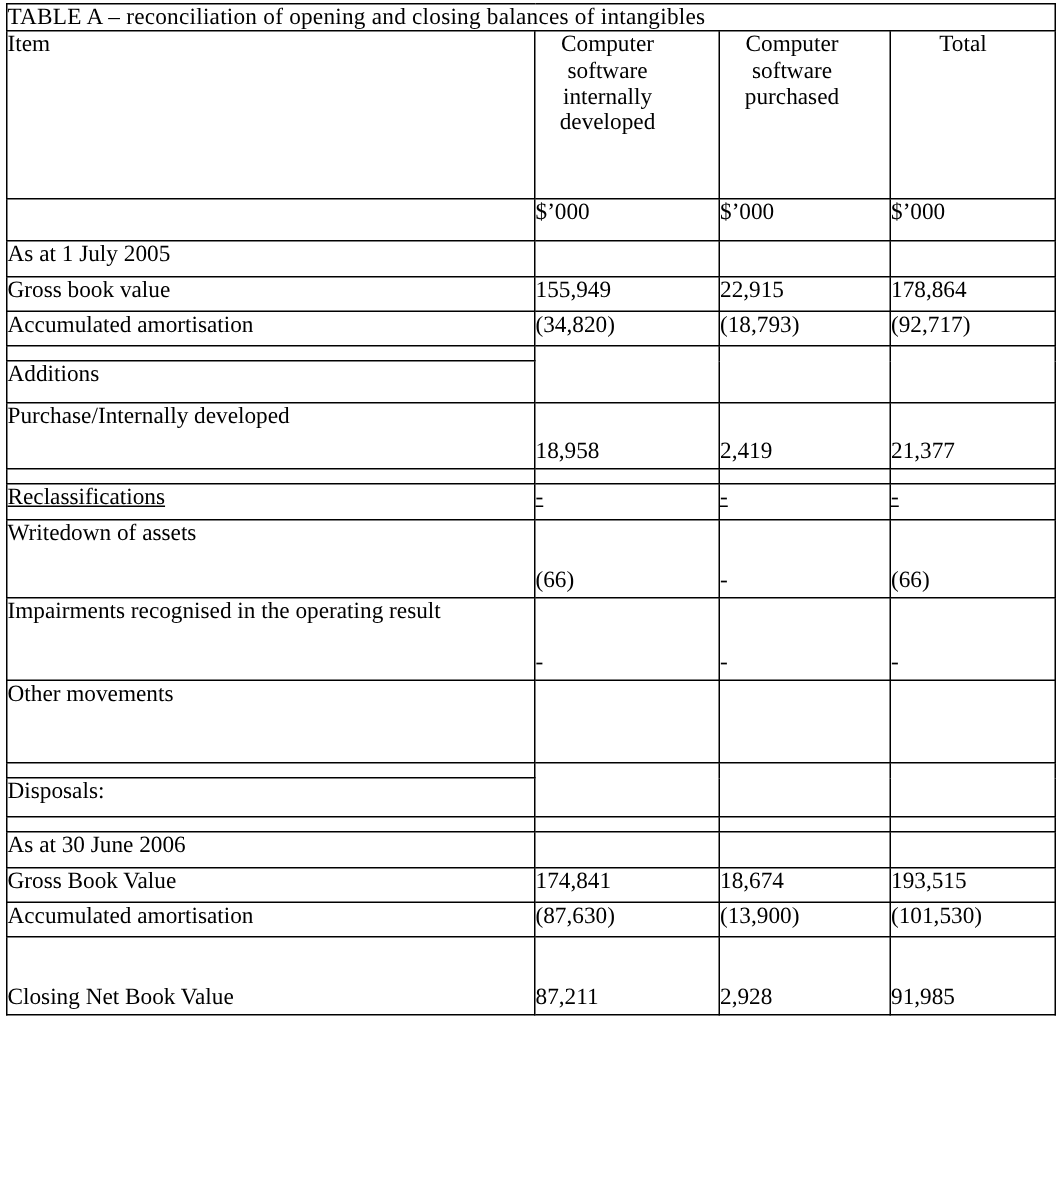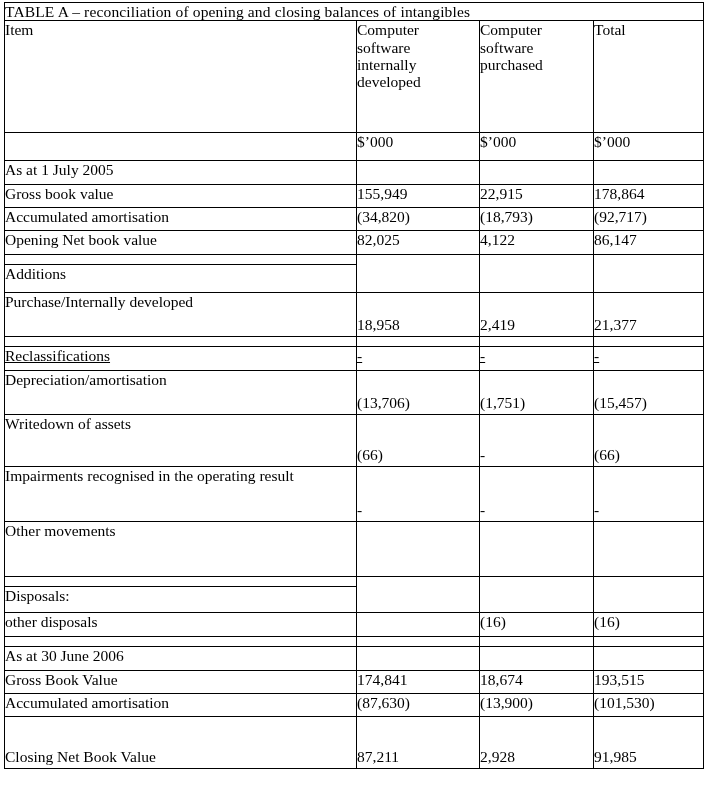--- a/index.html
+++ b/index.html
@@ -61,20 +61,21 @@
   }
   .head-num {
     padding: 3px 8px 0 8px;
     font-size: 15.5px;
     vertical-align: top;
     text-align: left;
   }
   .head-num .hw {
     display: block;
     max-width: 96px;
+    text-align: center;
   }
 
   
   .lbl {
     padding: 2px 4px 2px 6px;
   }
   .lbl-b { font-weight: bold; margin-left: 27px; }
 
   .num {
     text-align: right;
@@ -148,26 +149,20 @@
         <td class="num">178,864</td>
       </tr>
 
       <tr style="height:23px;">
         <td class="lbl">Accumulated amortisation</td>
         <td class="num">(34,820)</td>
         <td class="num">(18,793)</td>
         <td class="num">(92,717)</td>
       </tr>
 
-      <tr style="height:24px;">
-        <td class="lbl lbl-b">Opening Net book value</td>
-        <td class="num">82,025</td>
-        <td class="num">4,122</td>
-        <td class="num">86,147</td>
-      </tr>
 
       <tr class="spacer spacer-cut">
         <td class="cut-right"></td>
         <td class="cut-none"></td>
         <td class="cut-none"></td>
         <td class="cut-none"></td>
       </tr>
 
       <tr style="height:28px;">
         <td class="lbl">Additions</td>
@@ -190,26 +185,20 @@
         <td></td>
       </tr>
 
       <tr style="height:24px;text-decoration:underline;">
         <td class="lbl">Reclassifications</td>
         <td class="num">-</td>
         <td class="num">-</td>
         <td class="num">-</td>
       </tr>
 
-      <tr class="tall" style="height:44px;">
-        <td class="lbl">Depreciation/amortisation</td>
-        <td class="num">(13,706)</td>
-        <td class="num">(1,751)</td>
-        <td class="num">(15,457)</td>
-      </tr>
 
       <tr class="tall" style="height:52px;">
         <td class="lbl">Writedown of assets</td>
         <td class="num">(66)</td>
         <td class="num">-</td>
         <td class="num">(66)</td>
       </tr>
 
       <tr class="tall" style="height:55px;">
         <td class="lbl">Impairments recognised in the operating result</td>
@@ -232,26 +221,20 @@
         <td class="cut-none"></td>
       </tr>
 
       <tr style="height:26px;">
         <td class="lbl">Disposals:</td>
         <td class="noborder-top"></td>
         <td class="noborder-top"></td>
         <td class="noborder-top"></td>
       </tr>
 
-      <tr style="height:24px;">
-        <td class="lbl">other disposals</td>
-        <td class="num"></td>
-        <td class="num">(16)</td>
-        <td class="num">(16)</td>
-      </tr>
 
       <tr class="spacer">
         <td></td>
         <td></td>
         <td></td>
         <td></td>
       </tr>
 
       <tr style="height:24px;">
         <td class="lbl lbl-b">As at 30 June 2006</td>

